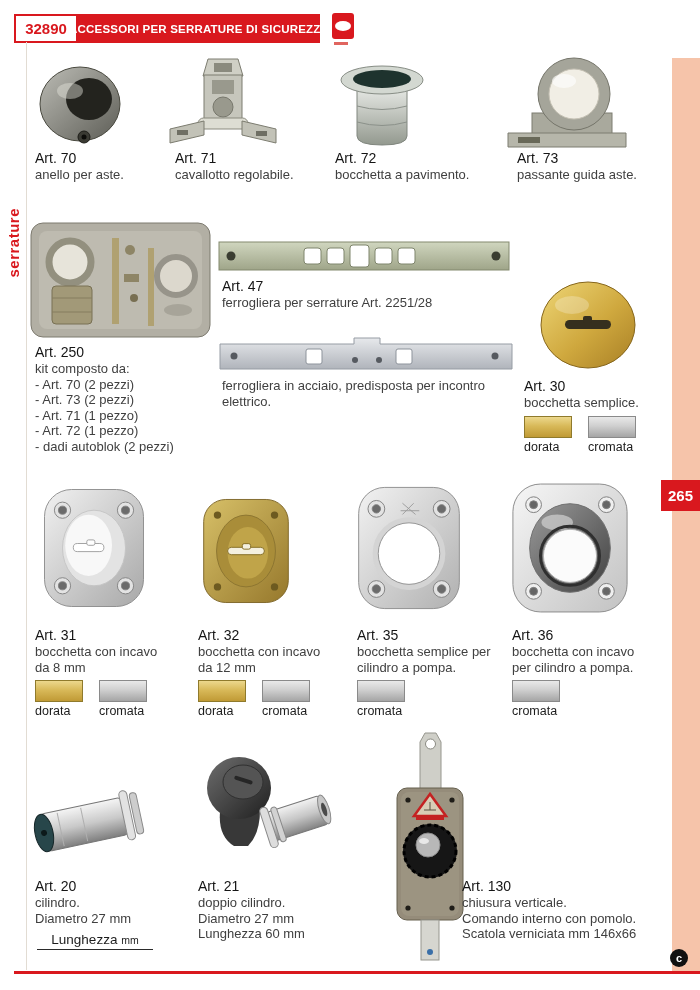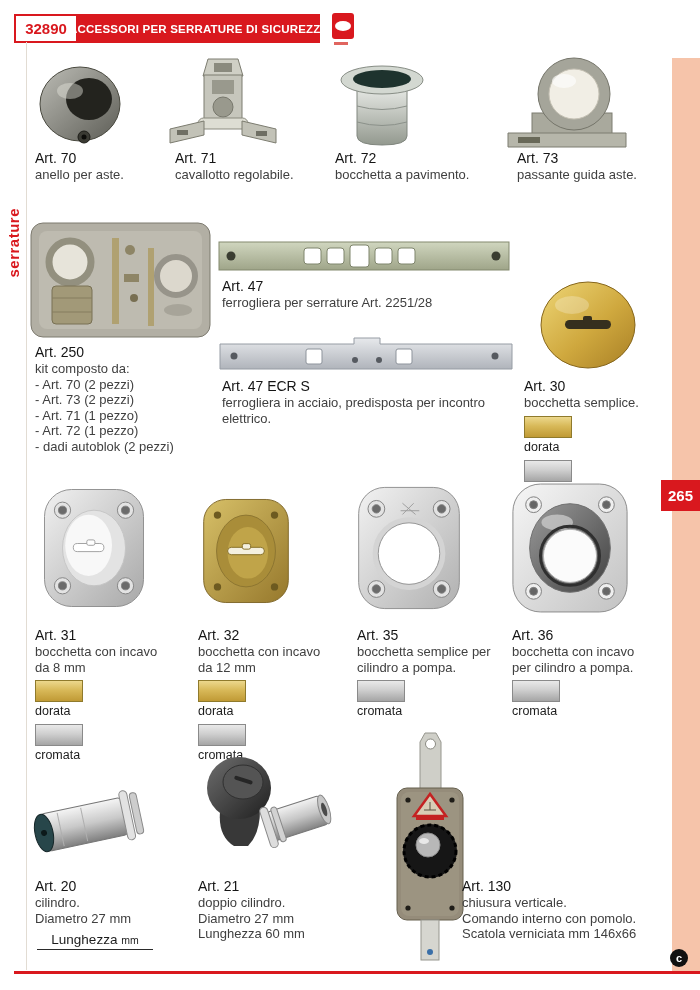--- a/index.html
+++ b/index.html
@@ -45,21 +45,21 @@
   .footer-logo {
     position:absolute; left:670px; top:949px; width:18px; height:18px;
     background:#111; border-radius:50%; color:#fff; font-weight:bold; font-size:11px;
     display:flex; align-items:center; justify-content:center;
   }
   
   .photo { position:absolute; }
   .plabel { position:absolute; }
   .art { font-weight:normal; font-size:14px; line-height:17px; color:#151515; }
   .desc { font-size:13px; line-height:15.5px; color:#404040; white-space:pre-line; }
-  .swatches { display:flex; gap:6px; margin-top:5px;flex-direction:column; }
+  .swatches { display:flex; gap:16px; margin-top:5px; }
   .swatch { display:flex; flex-direction:column; }
   .chip { width:46px; height:20px; border:1px solid #8a8a8a; }
   .chip.gold { background:linear-gradient(180deg,#ecd88d 0%,#d8b959 45%,#c09a35 100%); border-color:#8f7a2c; }
   .chip.chrome { background:linear-gradient(180deg,#e9e9e9 0%,#cfcfcf 45%,#a5a5a5 100%); border-color:#8a8a8a; }
   .swatch-label { font-size:12.5px; margin-top:2px; color:#1c1c1c; }
   
   .len-table { width:116px; margin-left:2px; margin-top:6px; text-align:center; }
   .len-title { font-size:13.5px; padding-bottom:2px; }
   .len-title .unit { font-size:10.5px; }
   .len-row { display:flex; border-top:1.5px solid #2a2a2a; }
@@ -230,21 +230,20 @@
 - Art. 73 (2 pezzi)
 - Art. 71 (1 pezzo)
 - Art. 72 (1 pezzo)
 - dadi autoblok (2 pezzi)</div>
   </div>
   <div class="plabel" style="left:222px;top:278px;width:300px">
     <div class="art">Art. 47</div>
     <div class="desc">ferrogliera per serrature Art. 2251/28</div>
   </div>
   <div class="plabel" style="left:222px;top:378px;width:305px">
-    <div class="art">Art. 47 ECR S</div>
     <div class="desc">ferrogliera in acciaio, predisposta per incontro
 elettrico.</div>
   </div>
   <div class="plabel" style="left:524px;top:378px;width:145px">
     <div class="art">Art. 30</div>
     <div class="desc">bocchetta semplice.</div>
     <div class="swatches">
       <div class="swatch">
         <div class="chip gold"></div>
         <div class="swatch-label">dorata</div>

